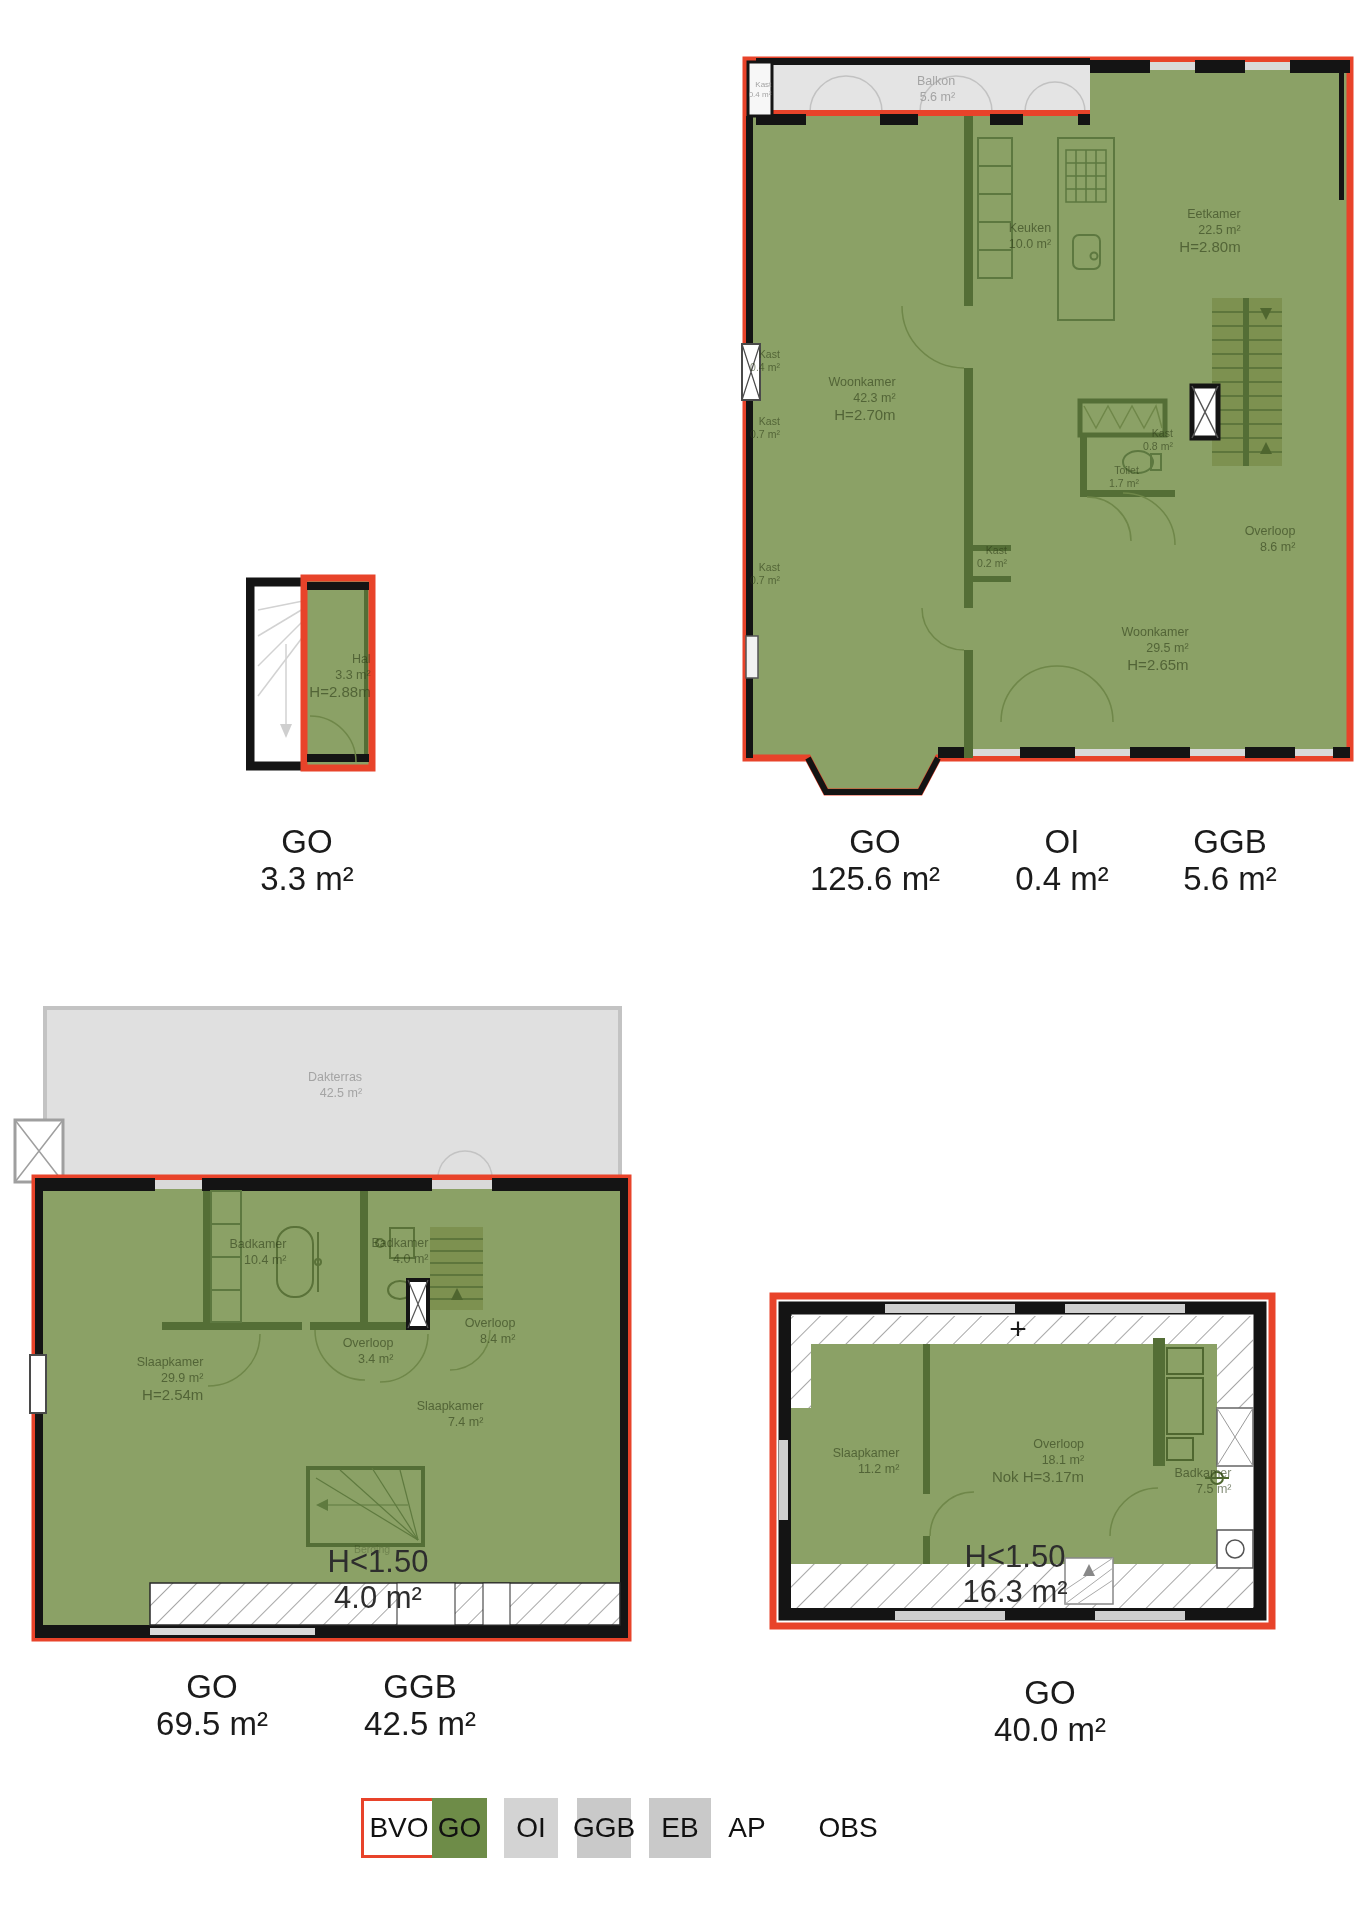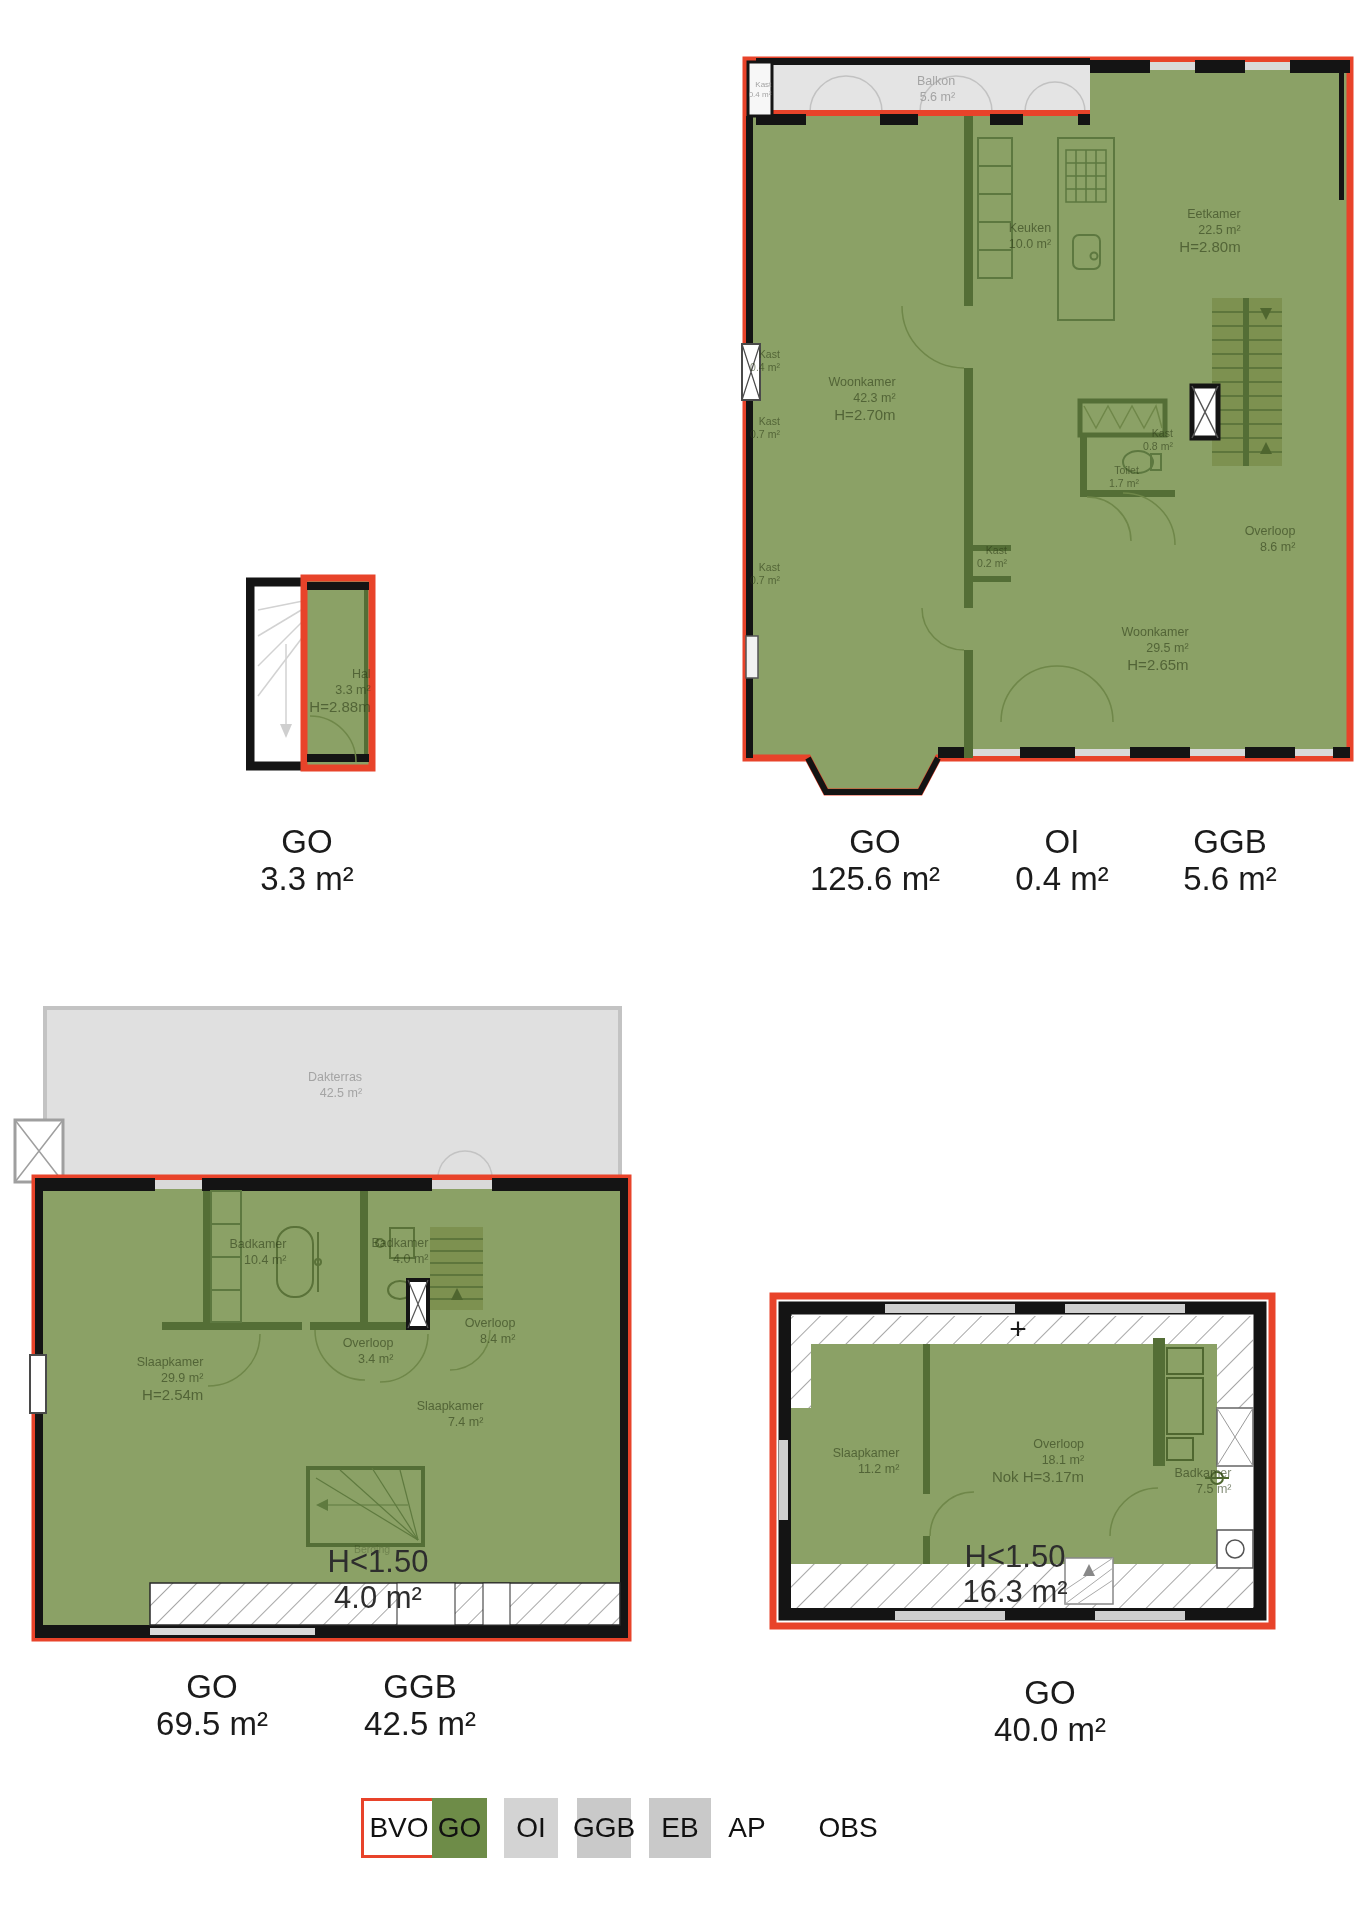--- a/index.html
+++ b/index.html
@@ -45,21 +45,21 @@
       <polygon points="34,150 46,150 40,164" fill="#cfcfcf"></polygon>
     </g>
     <g>
       <rect x="58" y="4" width="68" height="190" fill="#8ba166" stroke="#e8432a" stroke-width="7"></rect>
       <rect x="61" y="8" width="62" height="8" fill="#141414"></rect>
       <rect x="61" y="180" width="62" height="8" fill="#141414"></rect>
       <rect x="118" y="16" width="4" height="164" fill="#546e36"></rect>
       <path d="M64,142 A46,46 0 0 1 110,188" fill="none" stroke="#6f8749" stroke-width="1.5"></path>
     </g>
   </svg>
-  <div class="room-label" style="left:340px;top:692px">
+  <div class="room-label" style="left:340px;top:677px">
     <div>Hal</div>
     <div>3.3 m²</div>
     <div class="hline">H=2.88m</div>
   </div>
   <div class="total" style="left:307px;top:823px">
     <div>GO</div>
     <div>3.3 m²</div>
   </div>
 
   <svg class="abs" style="left:740px;top:50px" width="620" height="760" viewBox="0 0 620 760">

